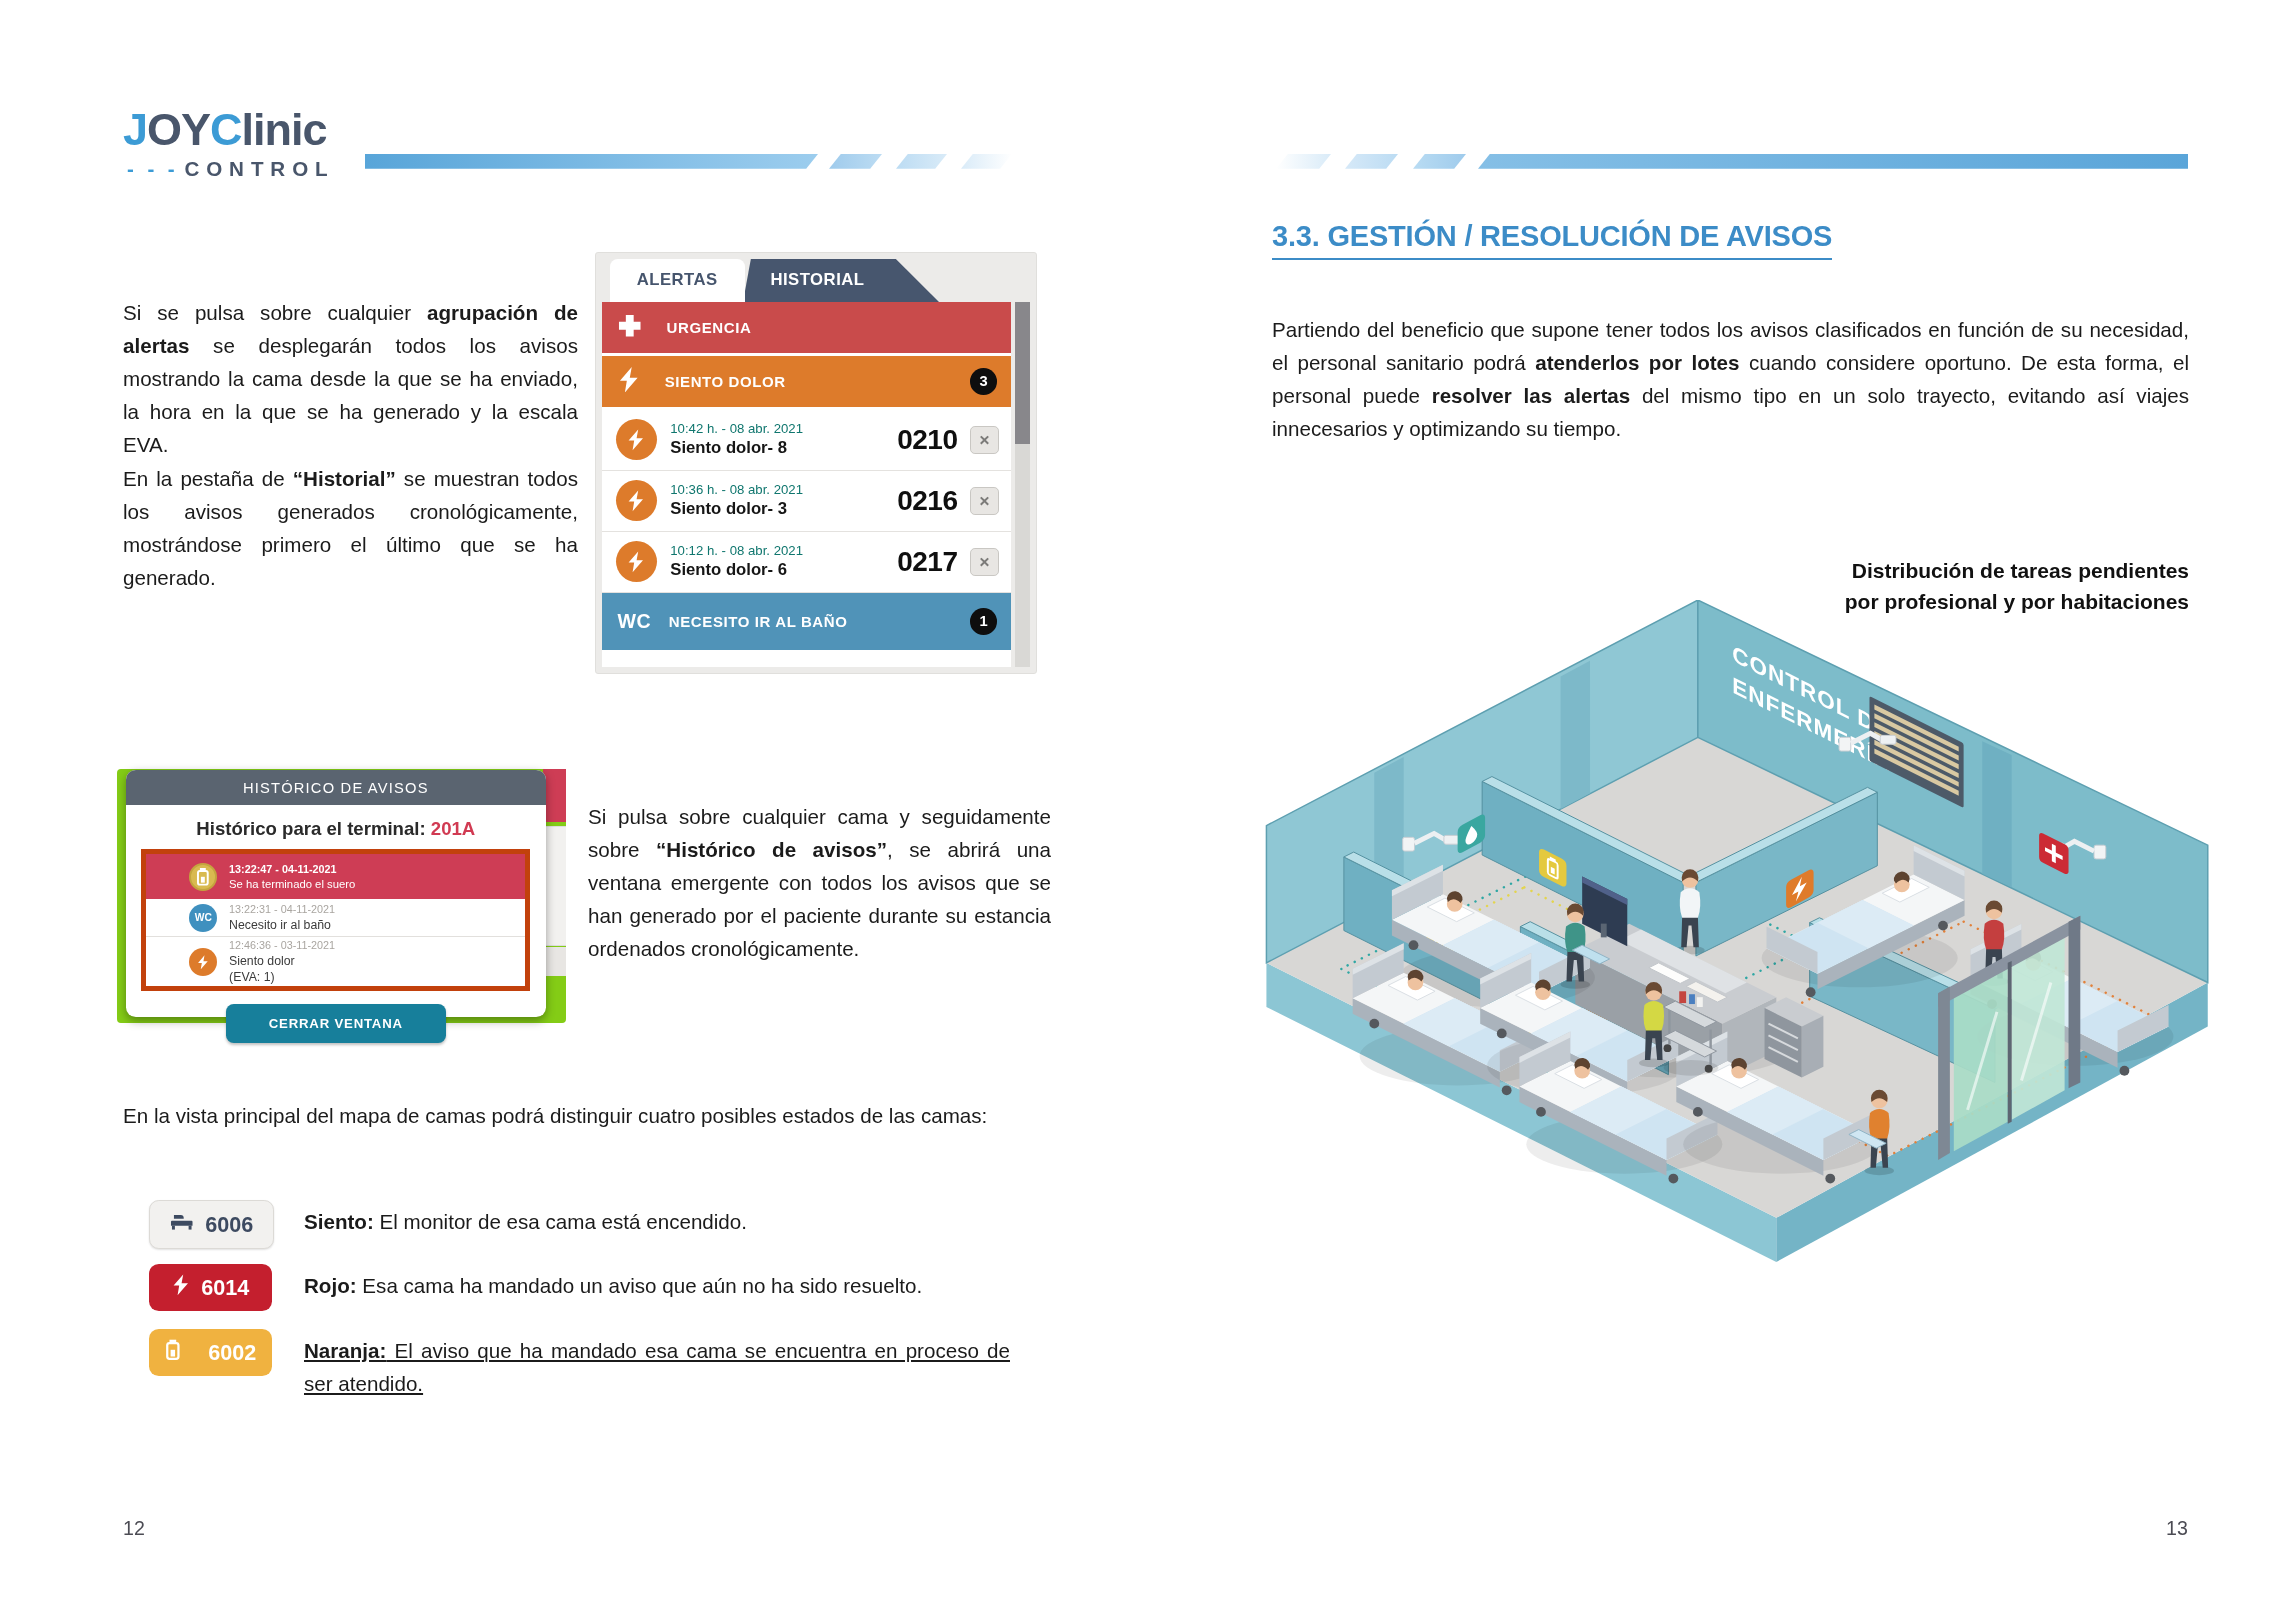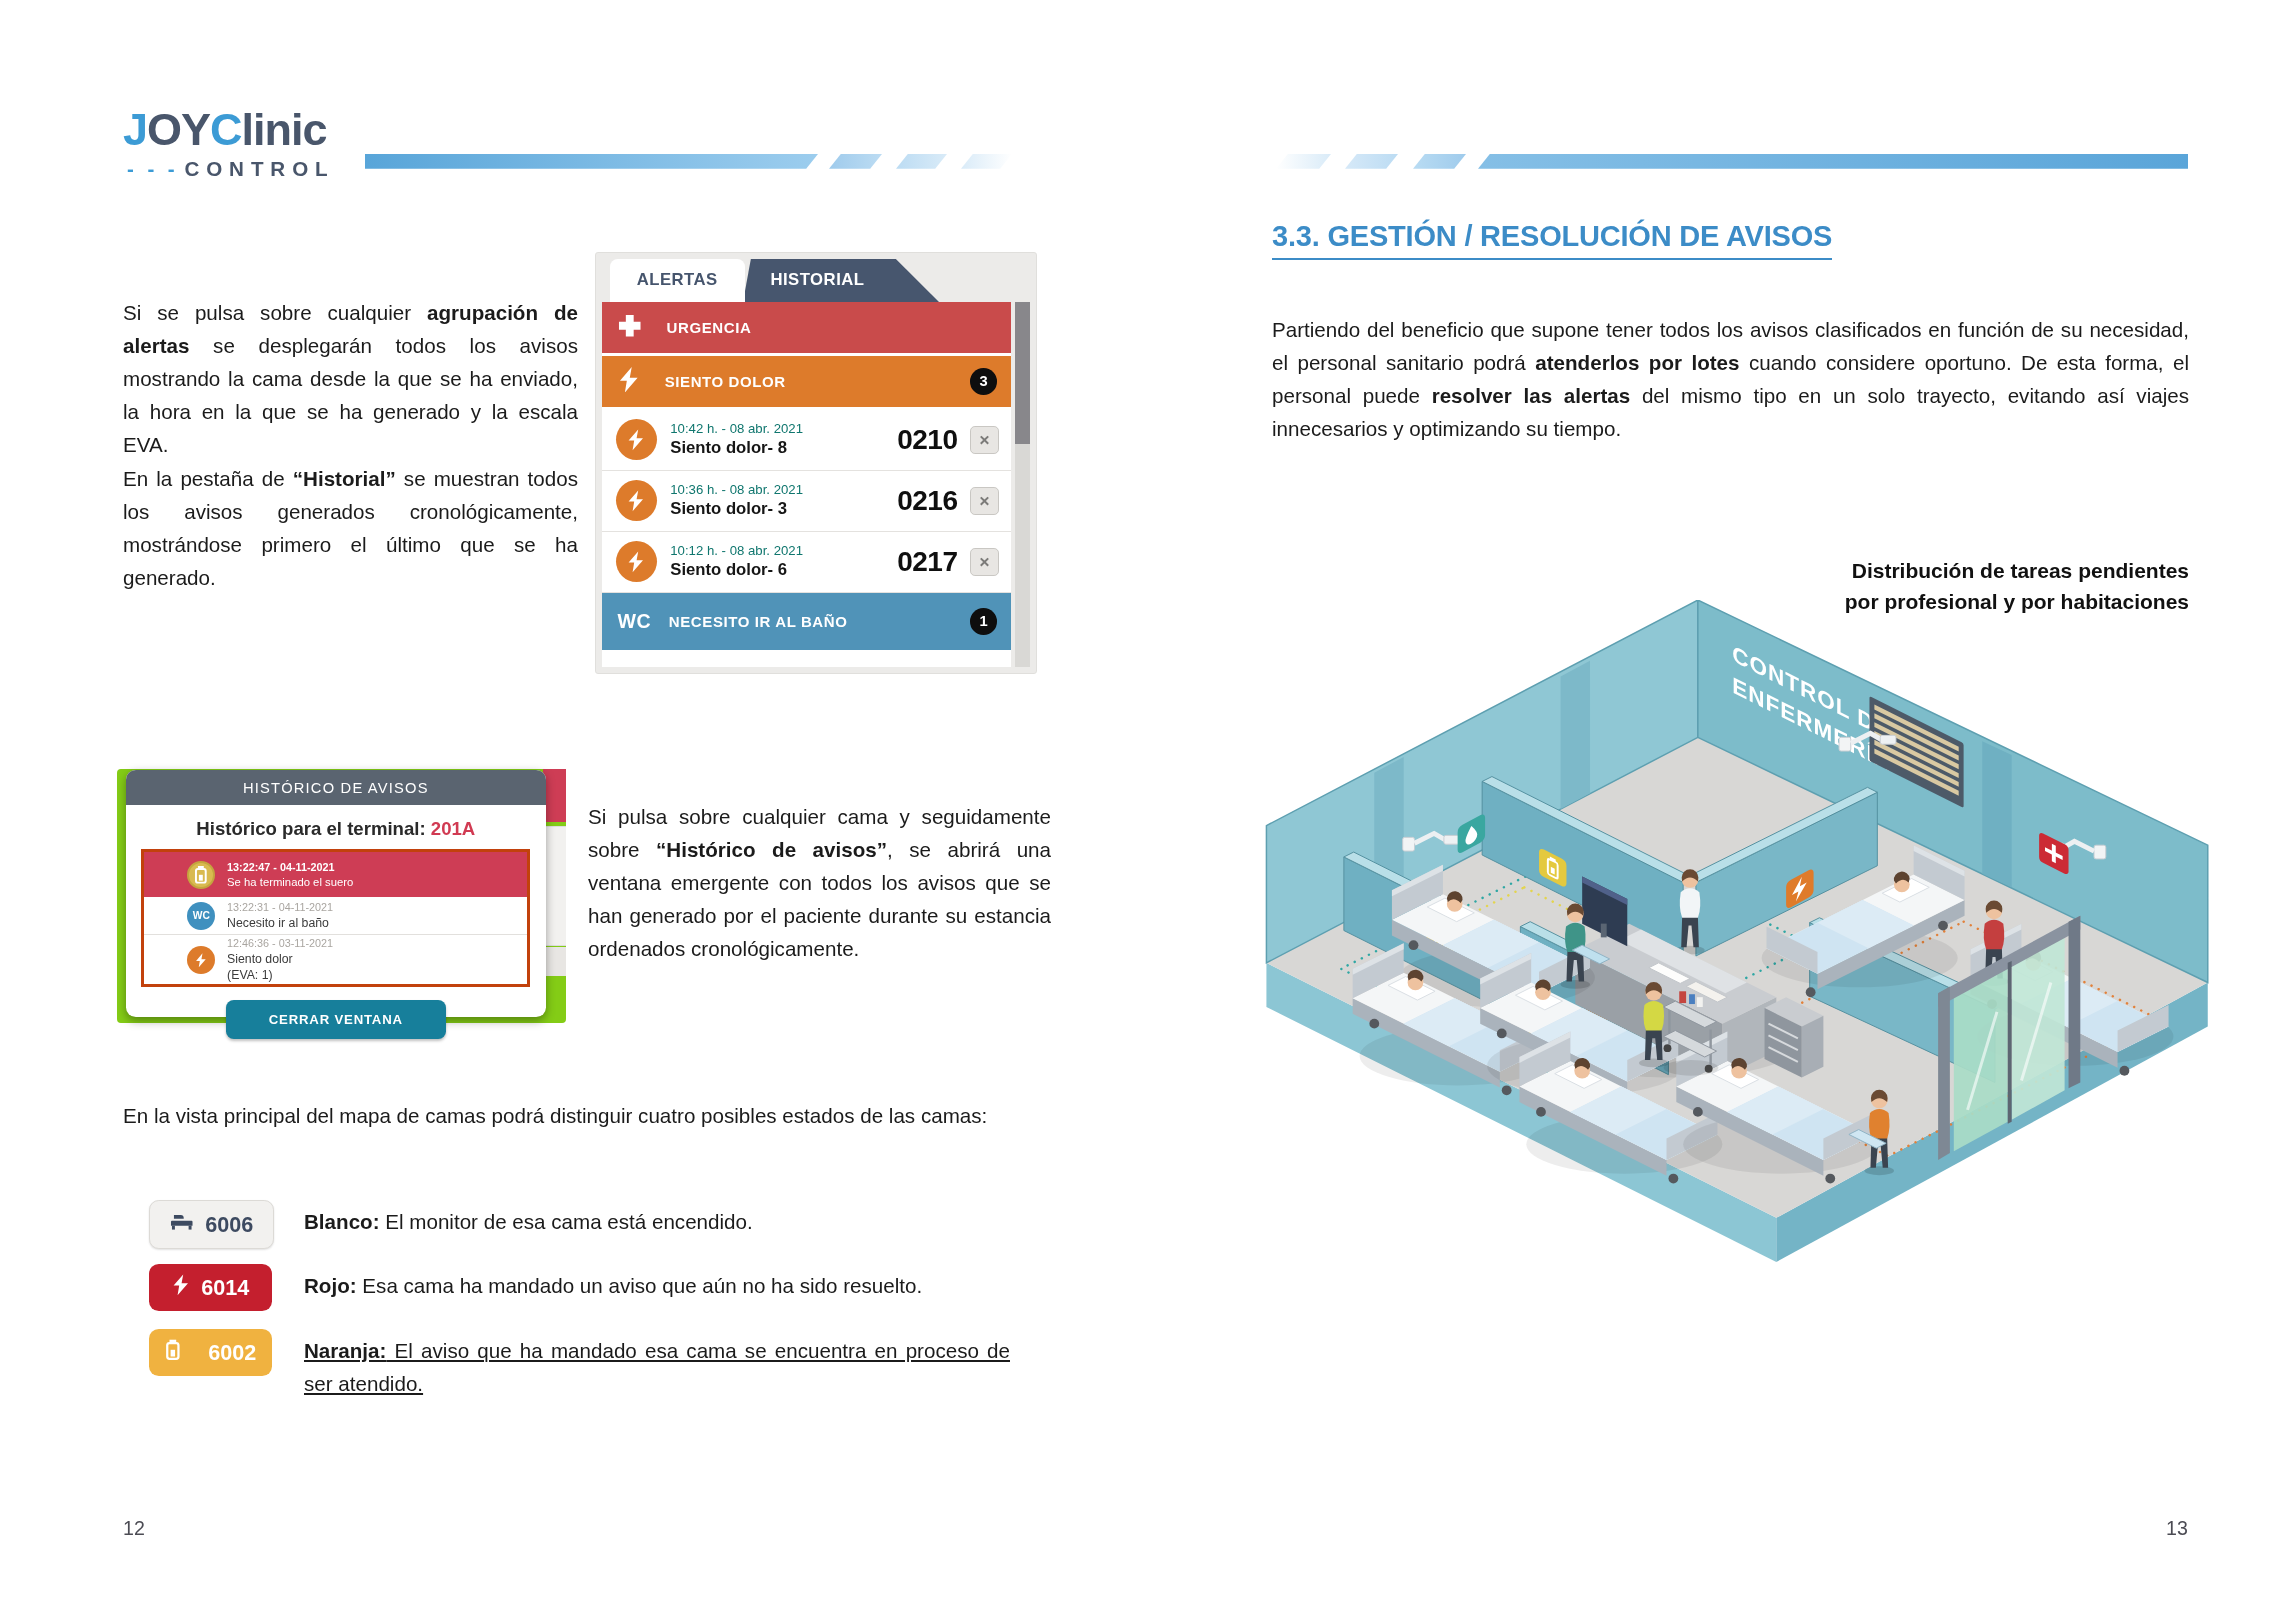--- a/index.html
+++ b/index.html
@@ -62,21 +62,21 @@
   .fragred{position:absolute;right:0;top:0;width:23.5px;height:53px;background:#ce3d55;}
   .fragrows{position:absolute;right:0;top:57px;width:23.5px;height:118px;background:#f2f1ef;
             border-top:1px solid #ddd;border-bottom:1px solid #ddd;}
   .fragred2{position:absolute;right:0;top:178px;width:23.5px;height:29px;background:#e8e6e3;}
   .modal{position:absolute;left:8.8px;top:1px;width:420px;height:247px;background:#fff;border-radius:9.8px;
          box-shadow:0 3.9px 9.8px rgba(0,0,0,.35);}
   .mhead{height:35px;background:#5a6470;border-radius:9.8px 9.8px 0 0;display:flex;align-items:center;justify-content:center;
          color:#fff;font-size:14.7px;letter-spacing:1.2px;}
   .mtitle{margin-top:12.7px;text-align:center;font-size:18.6px;font-weight:700;color:#2a2a2a;}
   .mterm{color:#d13a52;}
-  .mrows{margin:9.8px 15.7px 0;border:3px solid #c2410c;}
+  .mrows{margin:9.8px 15.7px 0;border:5px solid #c2410c;}
   .mrow{display:flex;align-items:center;padding:0 9.8px;}
   .mrow1{background:#ce3d55;height:45px;color:#fff;}
   .mrow2{background:#fff;height:37px;border-bottom:1px solid #e2e0dd;}
   .mrow3{background:#fff;height:49px;}
   .mcirc{width:28px;height:28px;border-radius:50%;display:flex;align-items:center;justify-content:center;
          margin:0 11.8px 0 33px;flex:0 0 auto;font-weight:700;}
   .mgold{background:#d9ba50;border:2px solid #c4a53e;box-sizing:border-box;}
   .mblue{background:#3f90bf;color:#fff;font-size:10.3px;}
   .morange{background:#dd7b2b;}
   .mtime1{font-size:10.8px;font-weight:700;line-height:1.35;}
@@ -247,21 +247,21 @@
 
   <div class="lbadge lwhite" style="top:1200px;">
     <span><svg width="23.5" height="23.5" viewBox="0 0 24 24">
           <path d="M4 5h7a3 3 0 0 1 3 3v1H4z" fill="#3d4a60"></path>
           <path d="M2 11h20a1 1 0 0 1 1 1v4H1v-4a1 1 0 0 1 1-1z" fill="#3d4a60"></path>
           <rect x="2" y="16" width="3" height="4" fill="#3d4a60"></rect>
           <rect x="19" y="16" width="3" height="4" fill="#3d4a60"></rect>
         </svg></span>
     <span>6006</span>
   </div>
-  <div class="ltext" style="top:1205px;"><b>Blanco:</b><span> El monitor de esa cama está encendido.</span></div>
+  <div class="ltext" style="top:1205px;"><b>Siento:</b><span> El monitor de esa cama está encendido.</span></div>
 
   <div class="lbadge lred" style="top:1264px;">
     <span><svg width="17.6" height="21.6" viewBox="0 0 22 26">
           <path d="M14 0 2 14h7L7 26l13-15h-8z" fill="#fff"></path>
         </svg></span>
     <span>6014</span>
   </div>
   <div class="ltext" style="top:1269px;"><b>Rojo:</b><span> Esa cama ha mandado un aviso que aún no ha sido resuelto.</span></div>
 
   <div class="lbadge lorange" style="top:1329px;gap:28px;">

